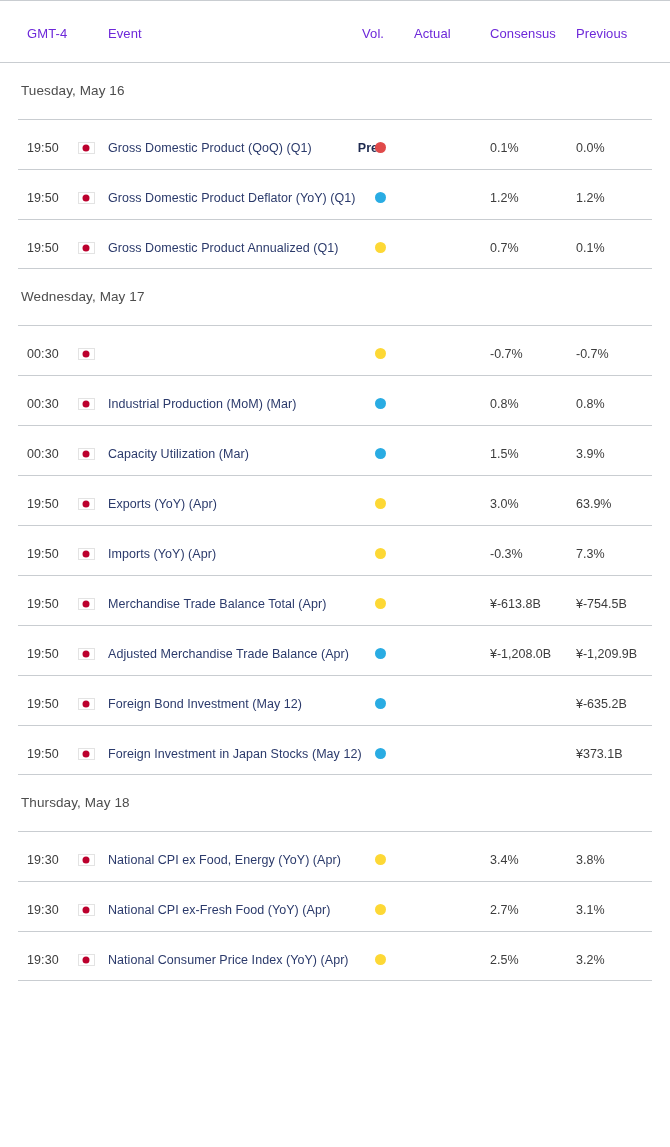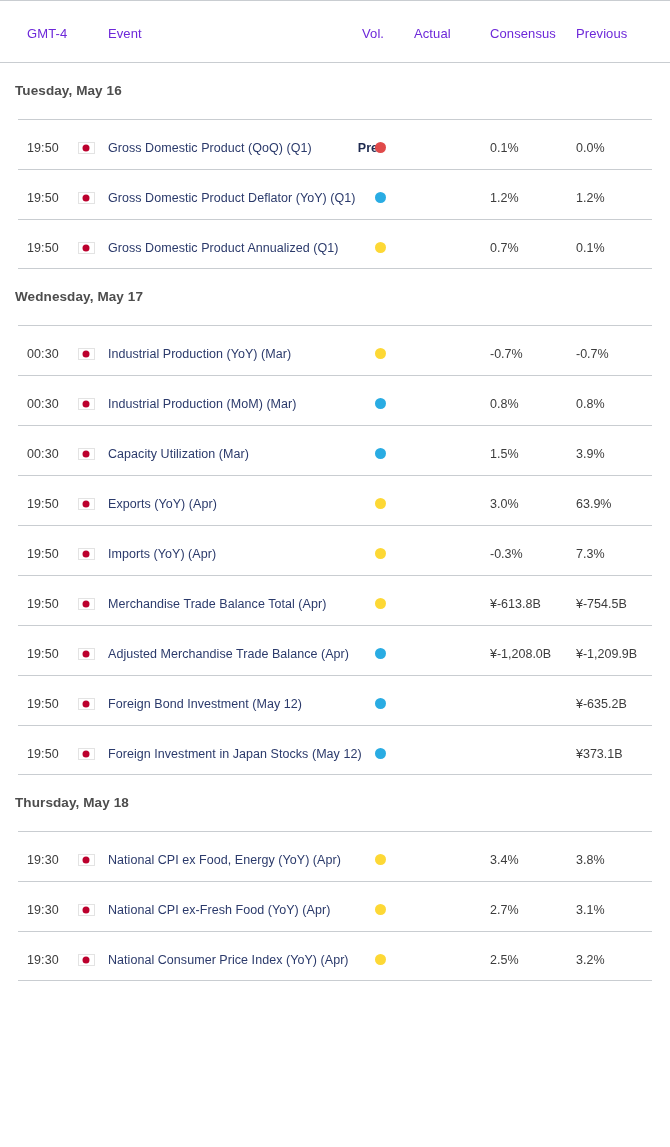--- a/index.html
+++ b/index.html
@@ -41,23 +41,23 @@
   .h-event     { left: 108px; text-align: center; }
   .h-vol       { left: 362px; }
   .h-actual    { left: 414px; }
   .h-consensus { left: 490px; }
   .h-previous  { left: 576px; }
 
   
   .day-heading {
     height: 56px;
     line-height: 56px;
-    padding-left: 15px;
+    padding-left: 21px;
     font-size: 13.5px;
-    font-weight: bold;
+    font-weight: normal;
     color: #4d4d4d;
     letter-spacing: 0.1px;
     white-space: nowrap;
   }
 
   
   .rows {
     margin: 0 18px;
   }
   .event-row {
@@ -209,21 +209,20 @@
             <div class="cell c-previous">0.1%</div>
           </div>
         </div>
       </div>
       <div class="day-group">
         <div class="day-heading">Wednesday, May 17</div>
         <div class="rows">
           <div class="event-row">
             <div class="cell c-time">00:30</div>
             <div class="cell c-flag"><span class="flag-jp"></span></div>
-            <div class="cell c-event"><a class="ev-link"><span>Industrial Production (YoY) (Mar)</span></a></div>
             <div class="cell c-vol"><span class="dot dot-low"></span></div>
             <div class="cell c-actual"></div>
             <div class="cell c-consensus">-0.7%</div>
             <div class="cell c-previous">-0.7%</div>
           </div>
           <div class="event-row">
             <div class="cell c-time">00:30</div>
             <div class="cell c-flag"><span class="flag-jp"></span></div>
             <div class="cell c-event"><a class="ev-link"><span>Industrial Production (MoM) (Mar)</span></a></div>
             <div class="cell c-vol"><span class="dot dot-medium"></span></div>

